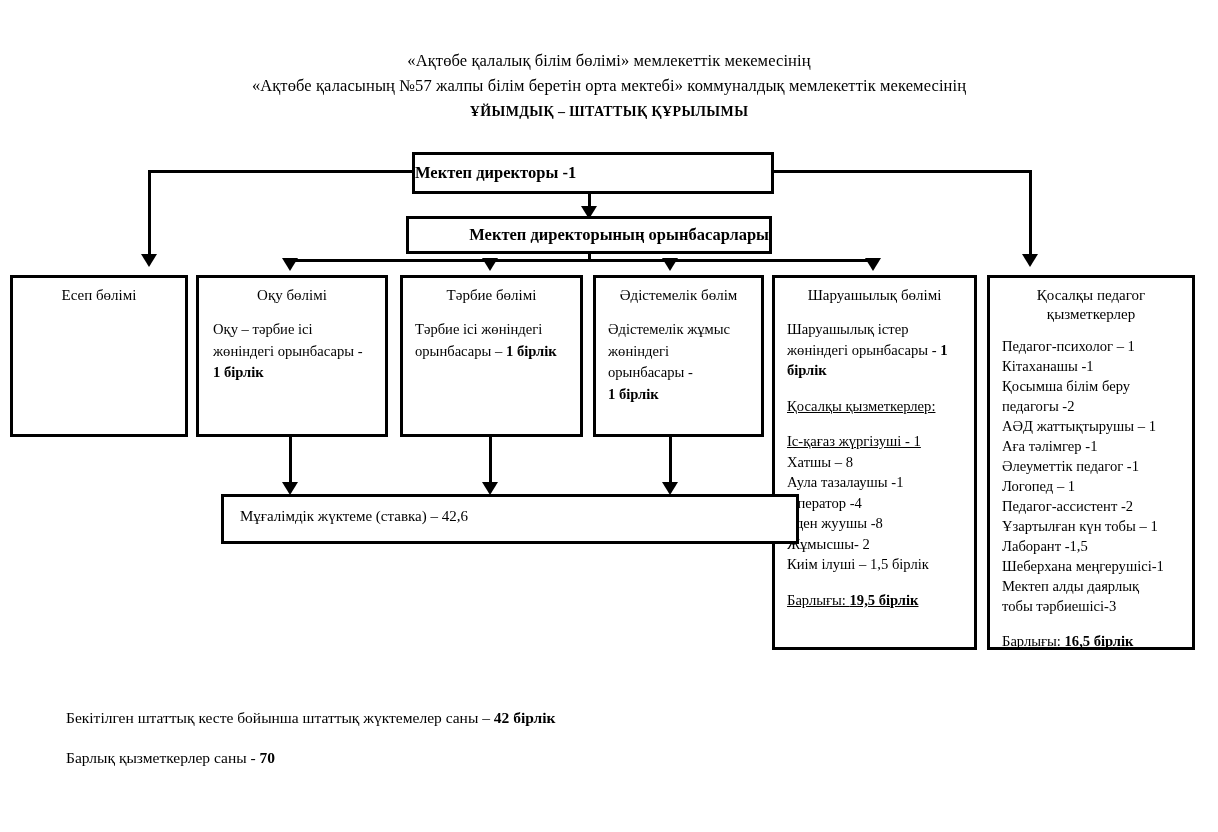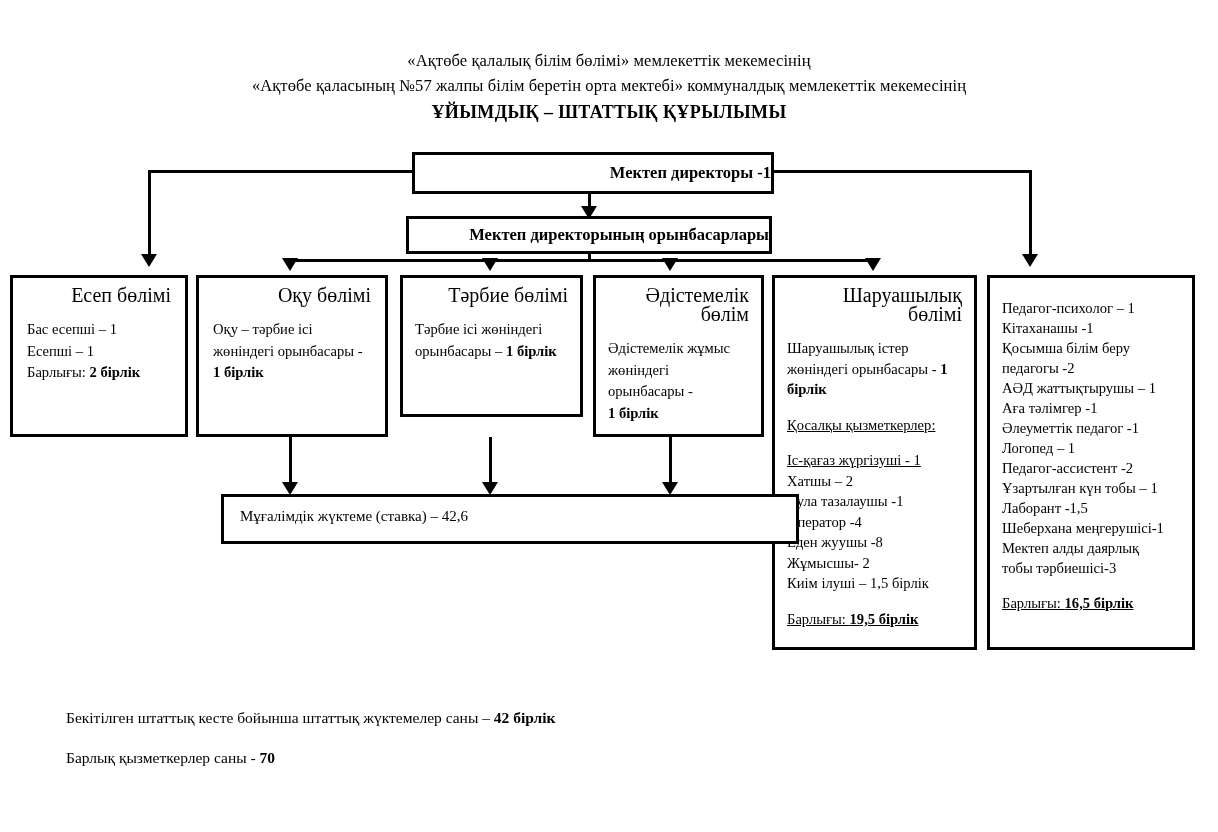--- a/index.html
+++ b/index.html
@@ -29,41 +29,41 @@
     width: 1218px;
     text-align: center;
   }
   .title-line {
     font-size: 16.5px;
     line-height: 25px;
     letter-spacing: 0.1px;
   }
   .title-line.bold {
     font-weight: bold;
-    font-size: 18px;
+    font-size: 14px;
     line-height: 28px;
     letter-spacing: 0.4px;
   }
 
   
   .box {
     position: absolute;
     box-sizing: border-box;
     border: 3px solid #000000;
     background: #ffffff;
     z-index: 5;
   }
   .box-center-title {
     text-align: center;
     font-weight: bold;
     font-size: 16.5px;
   }
   .dept-head {
-    text-align: right;
-    font-size: 20px;
+    text-align: center;
+    font-size: 15px;
     line-height: 19px;
   }
   .dept-body {
     font-size: 14.6px;
     line-height: 21.5px;
     margin-top: 14px;
   }
   .dept-body.tight {
     line-height: 20.5px;
   }
@@ -135,51 +135,46 @@
   <div class="ln" style="left:872px; top:259px; width:3px; height:4px;"></div>
   <div class="arrow-down" style="left:865px; top:258px;"></div>
 
   <div class="ln" style="left:289px; top:437px; width:3px; height:50px;"></div>
   <div class="arrow-down" style="left:282px; top:482px;"></div>
   <div class="ln" style="left:489px; top:437px; width:3px; height:50px;"></div>
   <div class="arrow-down" style="left:482px; top:482px;"></div>
   <div class="ln" style="left:669px; top:437px; width:3px; height:50px;"></div>
   <div class="arrow-down" style="left:662px; top:482px;"></div>
 
-  <div class="box box-center-title" style="left:412px; top:152px; width:362px; height:42px; display:flex; align-items:center; justify-content:flex-end;">
+  <div class="box box-center-title" style="left:412px; top:152px; width:362px; height:42px; display:flex; align-items:center; justify-content:flex-start;">
     <span>Мектеп директоры -1</span>
   </div>
 
   <div class="box box-center-title" style="left:406px; top:216px; width:366px; height:38px; display:flex; align-items:center; justify-content:flex-end;">
     <span>Мектеп директорының орынбасарлары</span>
   </div>
 
   <div class="box" style="left:10px; top:275px; width:178px; height:162px; padding:8px 14px 8px 14px;">
     <div class="dept-head">
         <div>Есеп  бөлімі</div>
-      </div>
-    <div class="dept-body">
-        <p><span>Бас есепші – 1</span></p>
-        <p><span>Есепші – 1</span></p>
-        <p><span>Барлығы: </span><b>2 бірлік</b></p>
       </div>
   </div>
 
   <div class="box" style="left:196px; top:275px; width:192px; height:162px; padding:8px 14px 8px 14px;">
     <div class="dept-head">
         <div>Оқу бөлімі</div>
       </div>
     <div class="dept-body">
         <p><span>Оқу – тәрбие ісі</span></p>
         <p><span>жөніндегі орынбасары -</span></p>
         <p><b>1 бірлік</b></p>
       </div>
   </div>
 
-  <div class="box" style="left:400px; top:275px; width:183px; height:142px; padding:8px 12px 8px 12px;">
+  <div class="box" style="left:400px; top:275px; width:183px; height:162px; padding:8px 12px 8px 12px;">
     <div class="dept-head">
         <div>Тәрбие бөлімі</div>
       </div>
     <div class="dept-body">
         <p><span>Тәрбие ісі жөніндегі</span></p>
         <p><span>орынбасары – </span><b>1 бірлік</b></p>
       </div>
   </div>
 
   <div class="box" style="left:593px; top:275px; width:171px; height:162px; padding:8px 12px 8px 12px;">
@@ -197,31 +192,35 @@
   <div class="box" style="left:772px; top:275px; width:205px; height:375px; padding:8px 12px 8px 12px;">
     <div class="dept-head">
         <div>Шаруашылық бөлімі</div>
       </div>
     <div class="dept-body tight">
         <p><span>Шаруашылық істер</span></p>
         <p><span>жөніндегі орынбасары - </span><b>1</b></p>
         <p><b>бірлік</b></p>
         <p class="gap"><span>Қосалқы қызметкерлер:</span></p>
         <p class="gap"><span>Іс-қағаз жүргізуші - 1</span></p>
-        <p><span>Хатшы – 2</span></p>
+        <p><span>Хатшы – 8</span></p>
         <p><span>Аула тазалаушы -1</span></p>
         <p><span>Оператор -4</span></p>
         <p><span>Еден жуушы -8</span></p>
         <p><span>Жұмысшы- 2</span></p>
         <p><span>Киім ілуші – 1,5 бірлік</span></p>
         <p class="gap"><span>Барлығы: </span><b>19,5 бірлік</b></p>
       </div>
   </div>
 
   <div class="box" style="left:987px; top:275px; width:208px; height:375px; padding:8px 12px 8px 12px;">
+    <div class="dept-head">
+        <div>Қосалқы педагог</div>
+        <div>қызметкерлер</div>
+      </div>
     <div class="dept-body tight" style="margin-top:12px; line-height:20px;">
         <p><span>Педагог-психолог – 1</span></p>
         <p><span>Кітаханашы -1</span></p>
         <p><span>Қосымша білім беру</span></p>
         <p><span>педагогы -2</span></p>
         <p><span>АӘД жаттықтырушы – 1</span></p>
         <p><span>Аға тәлімгер -1</span></p>
         <p><span>Әлеуметтік педагог -1</span></p>
         <p><span>Логопед – 1</span></p>
         <p><span>Педагог-ассистент -2</span></p>

